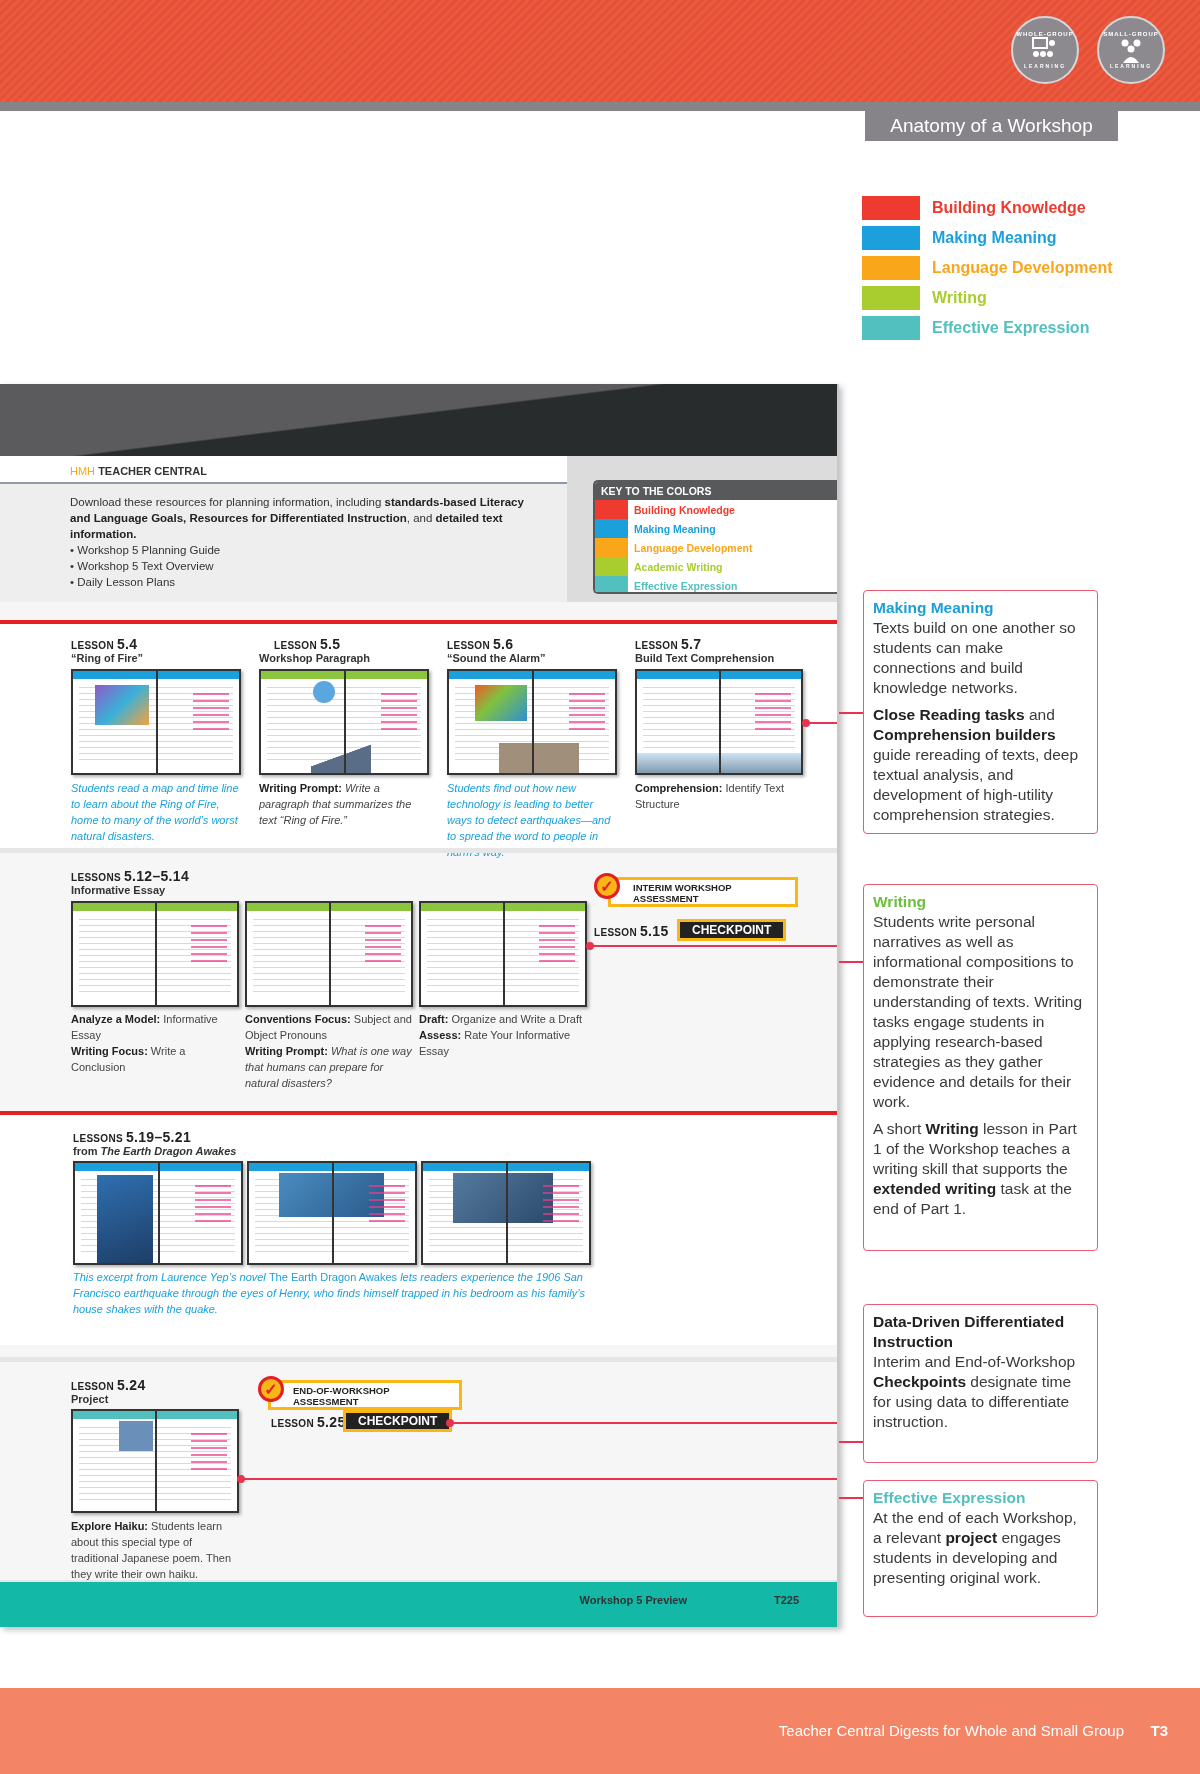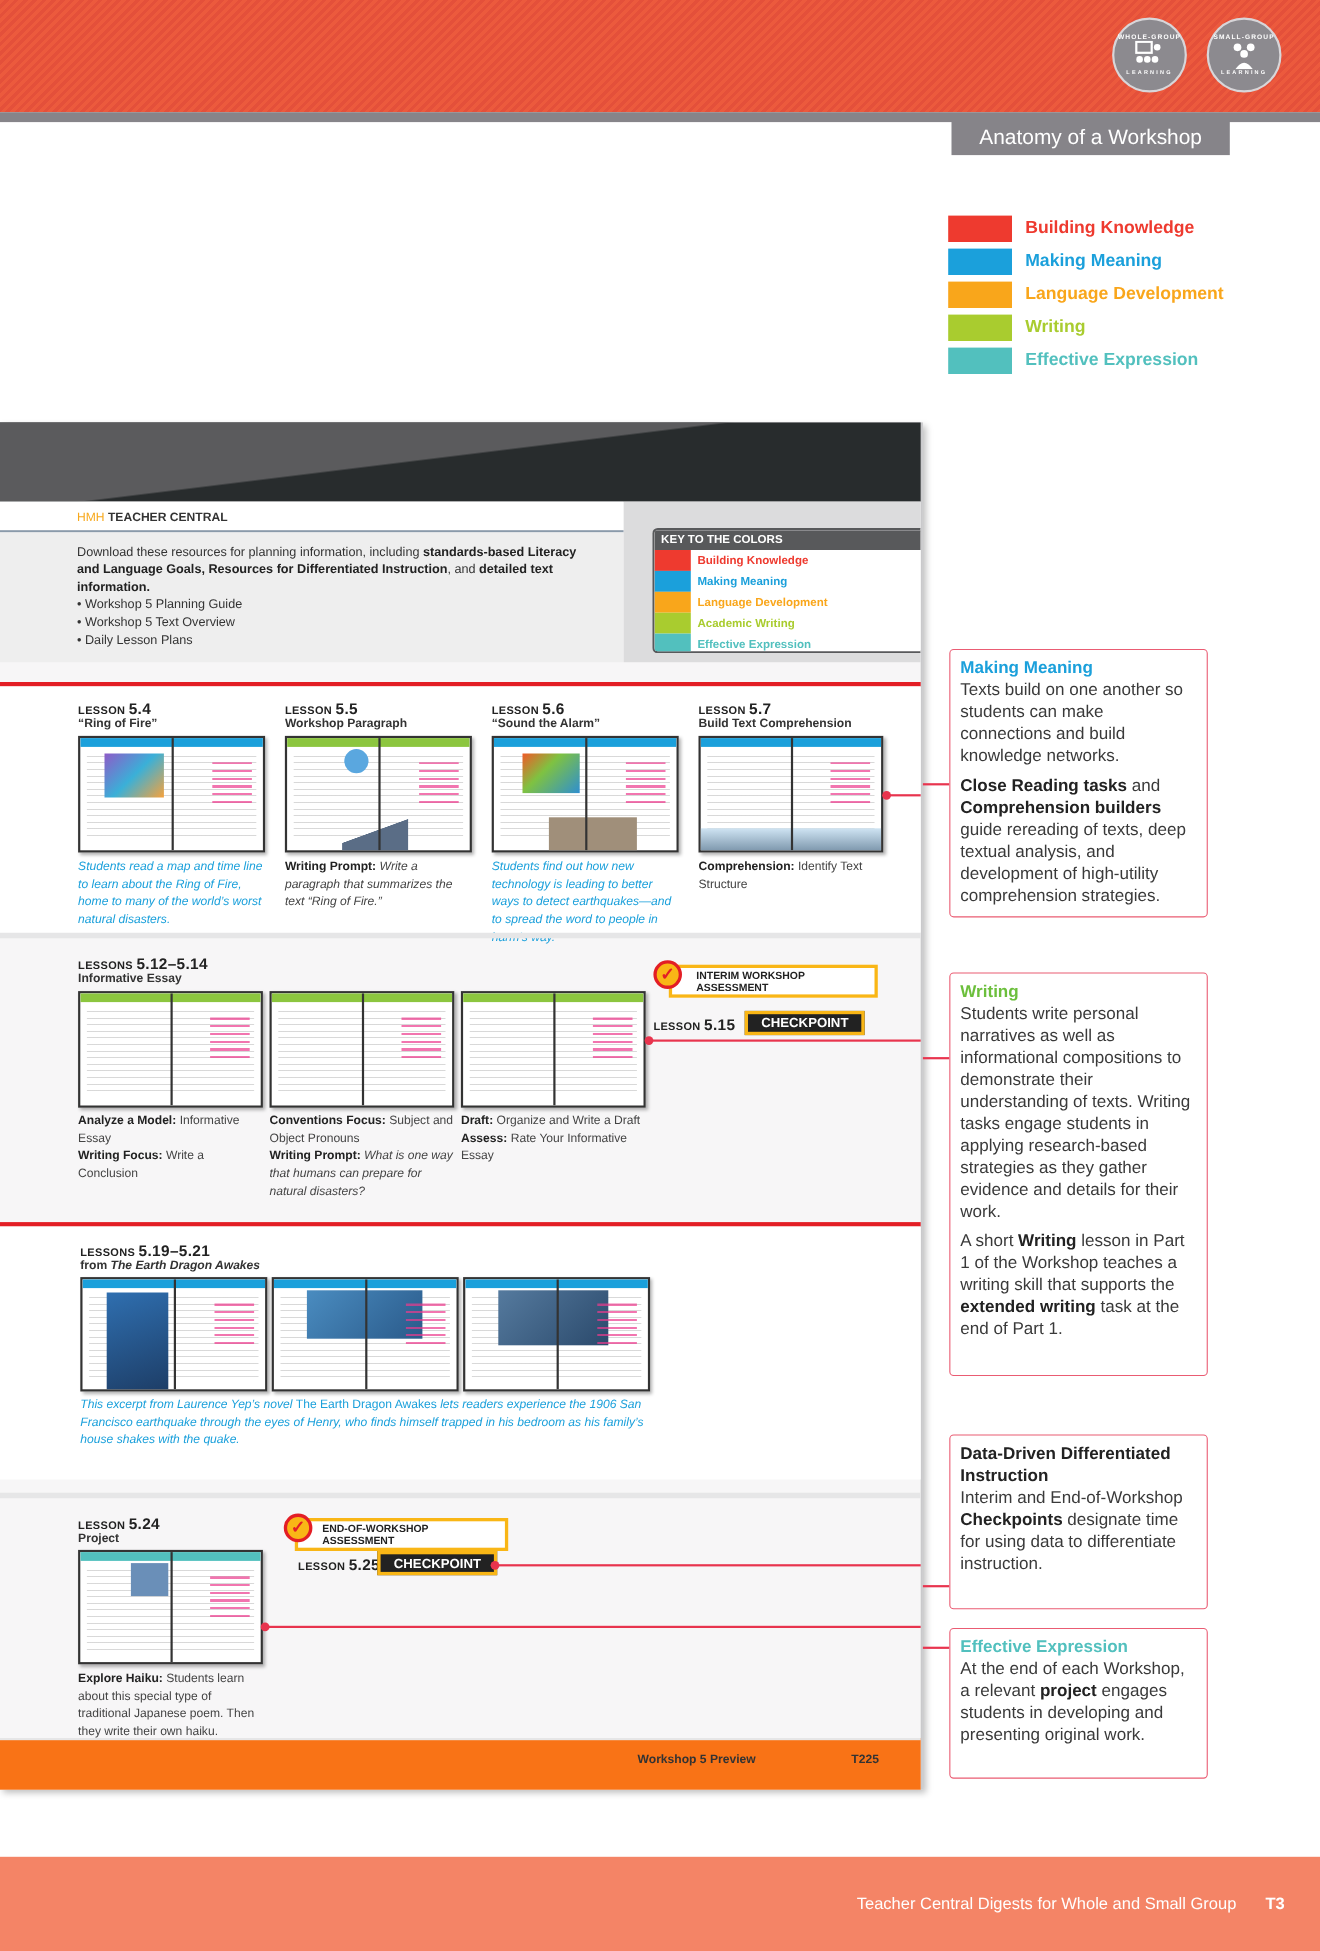--- a/index.html
+++ b/index.html
@@ -60,21 +60,21 @@
   .cap.blue { color: #1ba0db; font-style: italic; }
   .cap b { color: #222; }
 
   .assess { position: absolute; height: 30px; border: 3px solid #f9b616; background: #fff; font-size: 9.5px; font-weight: bold; color: #222; padding: 2px 6px 0 22px; line-height: 11px; display: flex; align-items: center; }
   .assess-icon { position: absolute; width: 26px; height: 26px; border-radius: 50%; background: #f9b616; border: 3px solid #e31e25;
     color: #e31e25; font-size: 16px; font-weight: bold; display: flex; align-items: center; justify-content: center; }
   .checkpoint { position: absolute; height: 22px; background: #222; border: 3px solid #f9b616; color: #fff; font-size: 12px; font-weight: bold; padding: 0 12px; display: flex; align-items: center; }
   .dot { position: absolute; width: 8px; height: 8px; border-radius: 50%; background: #e8344e; }
   .conn { position: absolute; height: 1.5px; background: #e8344e; }
 
-  .pv-footer { position: absolute; left: 0; top: 1196px; width: 837px; height: 47px; background: #f97316; border-top: 2px solid #e6e6e7; }
+  .pv-footer { position: absolute; left: 0; top: 1196px; width: 837px; height: 47px; background: #14b8a6; border-top: 2px solid #e6e6e7; }
   .pv-footer-text { position: absolute; right: 150px; top: 12px; font-size: 11px; font-weight: bold; color: #333; }
   .pv-footer-page { position: absolute; right: 38px; top: 12px; font-size: 11px; font-weight: bold; color: #333; }
 
   
   .callout { position: absolute; left: 863px; width: 235px; border: 1.5px solid #ea5c73; border-radius: 4px; background: #fff; padding: 7px 9px 8px 9px;
     font-size: 15.5px; line-height: 20px; color: #3a3a3a; }
   .callout-title { font-weight: bold; }
   .callout p + p { margin-top: 7px; }
   .callout b { color: #222; }
 
@@ -178,21 +178,21 @@
     <div class="lesson-sub" style="left:71px;top:28px;">“Ring of Fire”</div>
     <div class="thumb" style="left:71px;top:45px;width:170px;height:106px;">
       <div class="bar" style="background:#1ba0db"></div>
         <div class="lines"></div>
       <div class="img" style="left:22px;top:14px;width:54px;height:40px;background:linear-gradient(135deg,#8e5bc8,#3ab0d8,#f6a23c);"></div>
       <div class="pink"></div>
         <div class="spine"></div>
     </div>
     <div class="cap blue" style="left:71px;top:156px;width:170px;">Students read a map and time line to learn about the Ring of Fire, home to many of the world’s worst natural disasters.</div>
 
-    <div class="lesson-head" style="left:259px;top:12px;"><span>LESSON</span> <span class="num">5.5</span></div>
+    <div class="lesson-head" style="left:274px;top:12px;"><span>LESSON</span> <span class="num">5.5</span></div>
     <div class="lesson-sub" style="left:259px;top:28px;">Workshop Paragraph</div>
     <div class="thumb" style="left:259px;top:45px;width:170px;height:106px;">
       <div class="bar" style="background:#8cc63f"></div>
         <div class="lines"></div>
       <div class="img" style="left:50px;top:70px;width:60px;height:34px;background:linear-gradient(160deg,transparent 45%,#5a6d86 46%);"></div>
       <div class="img" style="left:52px;top:10px;width:22px;height:22px;border-radius:50%;background:#5aa7df;"></div>
       <div class="pink"></div>
         <div class="spine"></div>
     </div>
     <div class="cap" style="left:259px;top:156px;width:170px;"><b>Writing Prompt:</b><i> Write a paragraph that summarizes the text “Ring of Fire.”</i></div>

